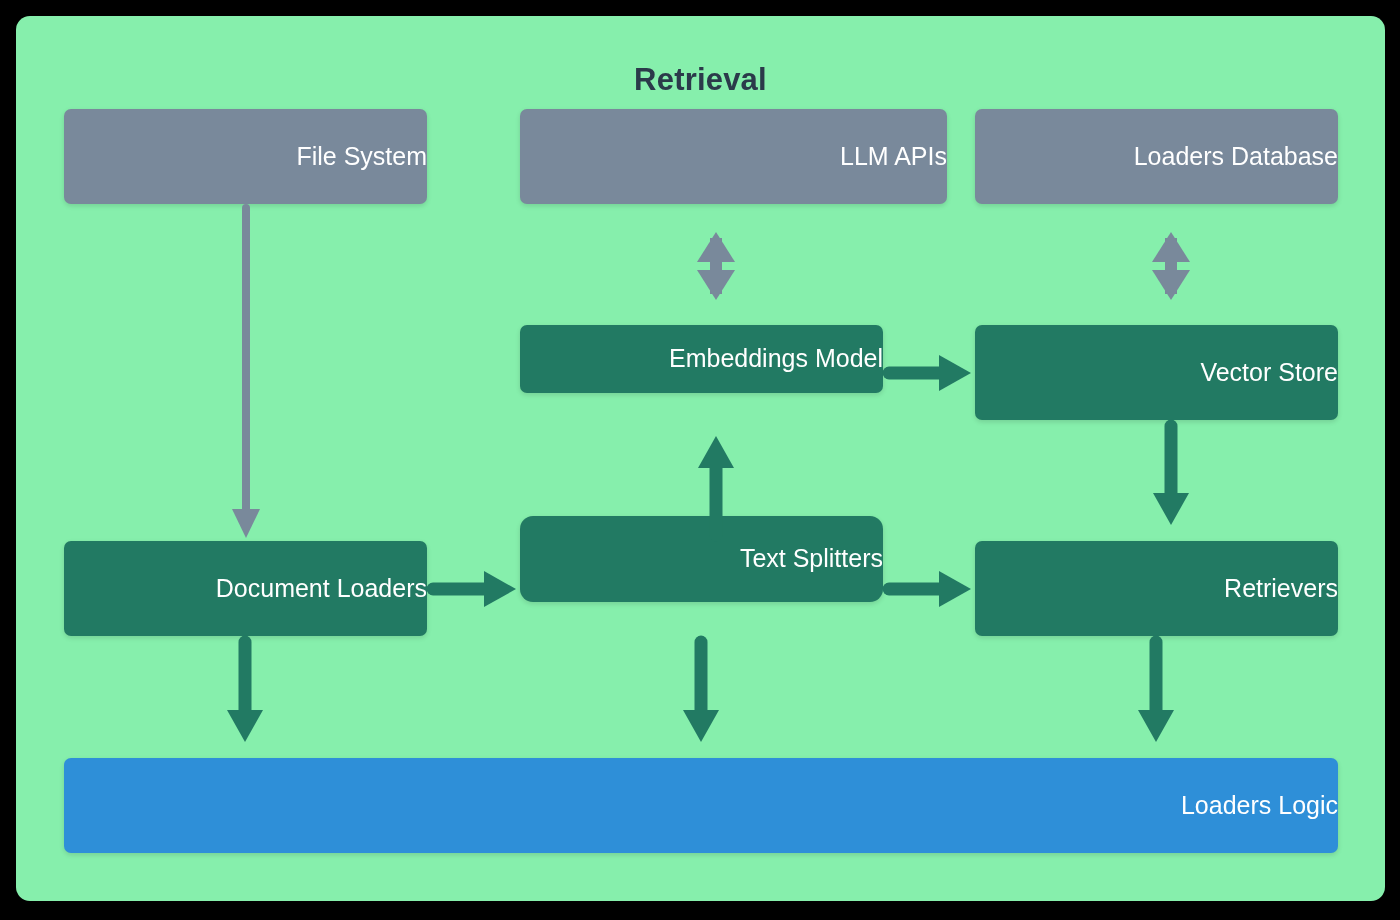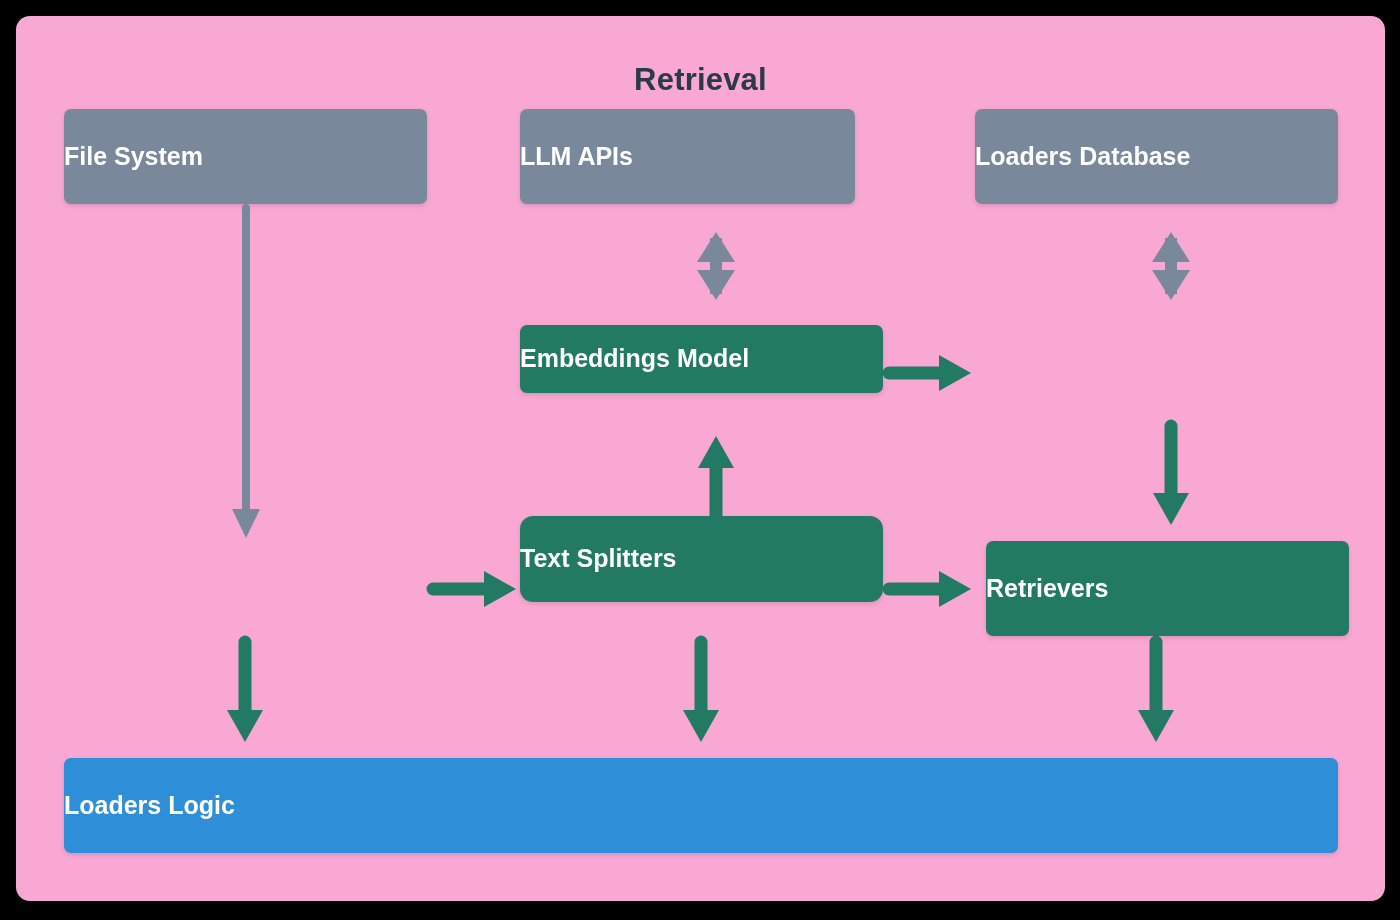--- a/index.html
+++ b/index.html
@@ -19,21 +19,21 @@
     background: #000000;
   }
 
   
   #card {
     position: absolute;
     left: 16px;
     top: 16px;
     width: 1369px;
     height: 885px;
-    background: #f9a8d4;
+    background: #86efac;
     border-radius: 14px;
   }
 
   
   #title {
     position: absolute;
     left: 0;
     top: 46px;
     width: 1369px;
     text-align: center;
@@ -41,25 +41,25 @@
     font-weight: bold;
     color: #2b3a4a;
     letter-spacing: 0.2px;
   }
 
   
   .node {
     position: absolute;
     display: flex;
     align-items: center;
-    justify-content: flex-start;
+    justify-content: flex-end;
     border-radius: 7px;
     color: #ffffff;
     font-size: 25px;
-    font-weight: 700;
+    font-weight: 400;
     text-align: center;
     box-shadow: 0 2px 5px rgba(0,0,0,0.13);
     line-height: 1.1;
   }
   .node.gray  { background: #79899b; }
   .node.green { background: #227a63; }
   .node.blue  { background: #2e8fd8; }
 
   
   .arrow { position: absolute; }
@@ -71,39 +71,45 @@
 <div id="canvas">
 
   <div id="card">
 
     <div id="title">Retrieval</div>
 
     <div class="node gray" style="left:48px;  top:93px; width:363px; height:95px;">
       <span>File System</span>
     </div>
 
-    <div class="node gray" style="left:504px; top:93px; width:335px; height:95px;">
+    <div class="node gray" style="left:504px; top:93px; width:427px; height:95px;">
       <span>LLM APIs</span>
     </div>
 
     <div class="node gray" style="left:959px; top:93px; width:363px; height:95px;">
       <span>Loaders Database</span>
     </div>
 
     <div class="node green" style="left:504px; top:309px; width:363px; height:68px;">
       <span>Embeddings Model</span>
     </div>
 
+    <div class="node green" style="left:959px; top:309px; width:363px; height:95px;">
+      <span>Vector Store</span>
+    </div>
 
+    <div class="node green" style="left:48px;  top:525px; width:363px; height:95px;">
+      <span>Document Loaders</span>
+    </div>
 
     <div class="node green" style="left:504px; top:500px; width:363px; height:86px;border-radius:13px;">
       <span>Text Splitters</span>
     </div>
 
-    <div class="node green" style="left:959px; top:525px; width:363px; height:95px;margin-left:11px;">
+    <div class="node green" style="left:959px; top:525px; width:363px; height:95px;">
       <span>Retrievers</span>
     </div>
 
     <div class="node blue" style="left:48px; top:742px; width:1274px; height:95px;">
       <span>Loaders Logic</span>
     </div>
 
     <div class="arrow" style="left:214px; top:188px; width:32px; height:337px;">
       <svg width="32" height="337" viewBox="0 0 32 337">
         <line x1="16" y1="4" x2="16" y2="308" stroke="#79899b" stroke-width="8" stroke-linecap="round"></line>

